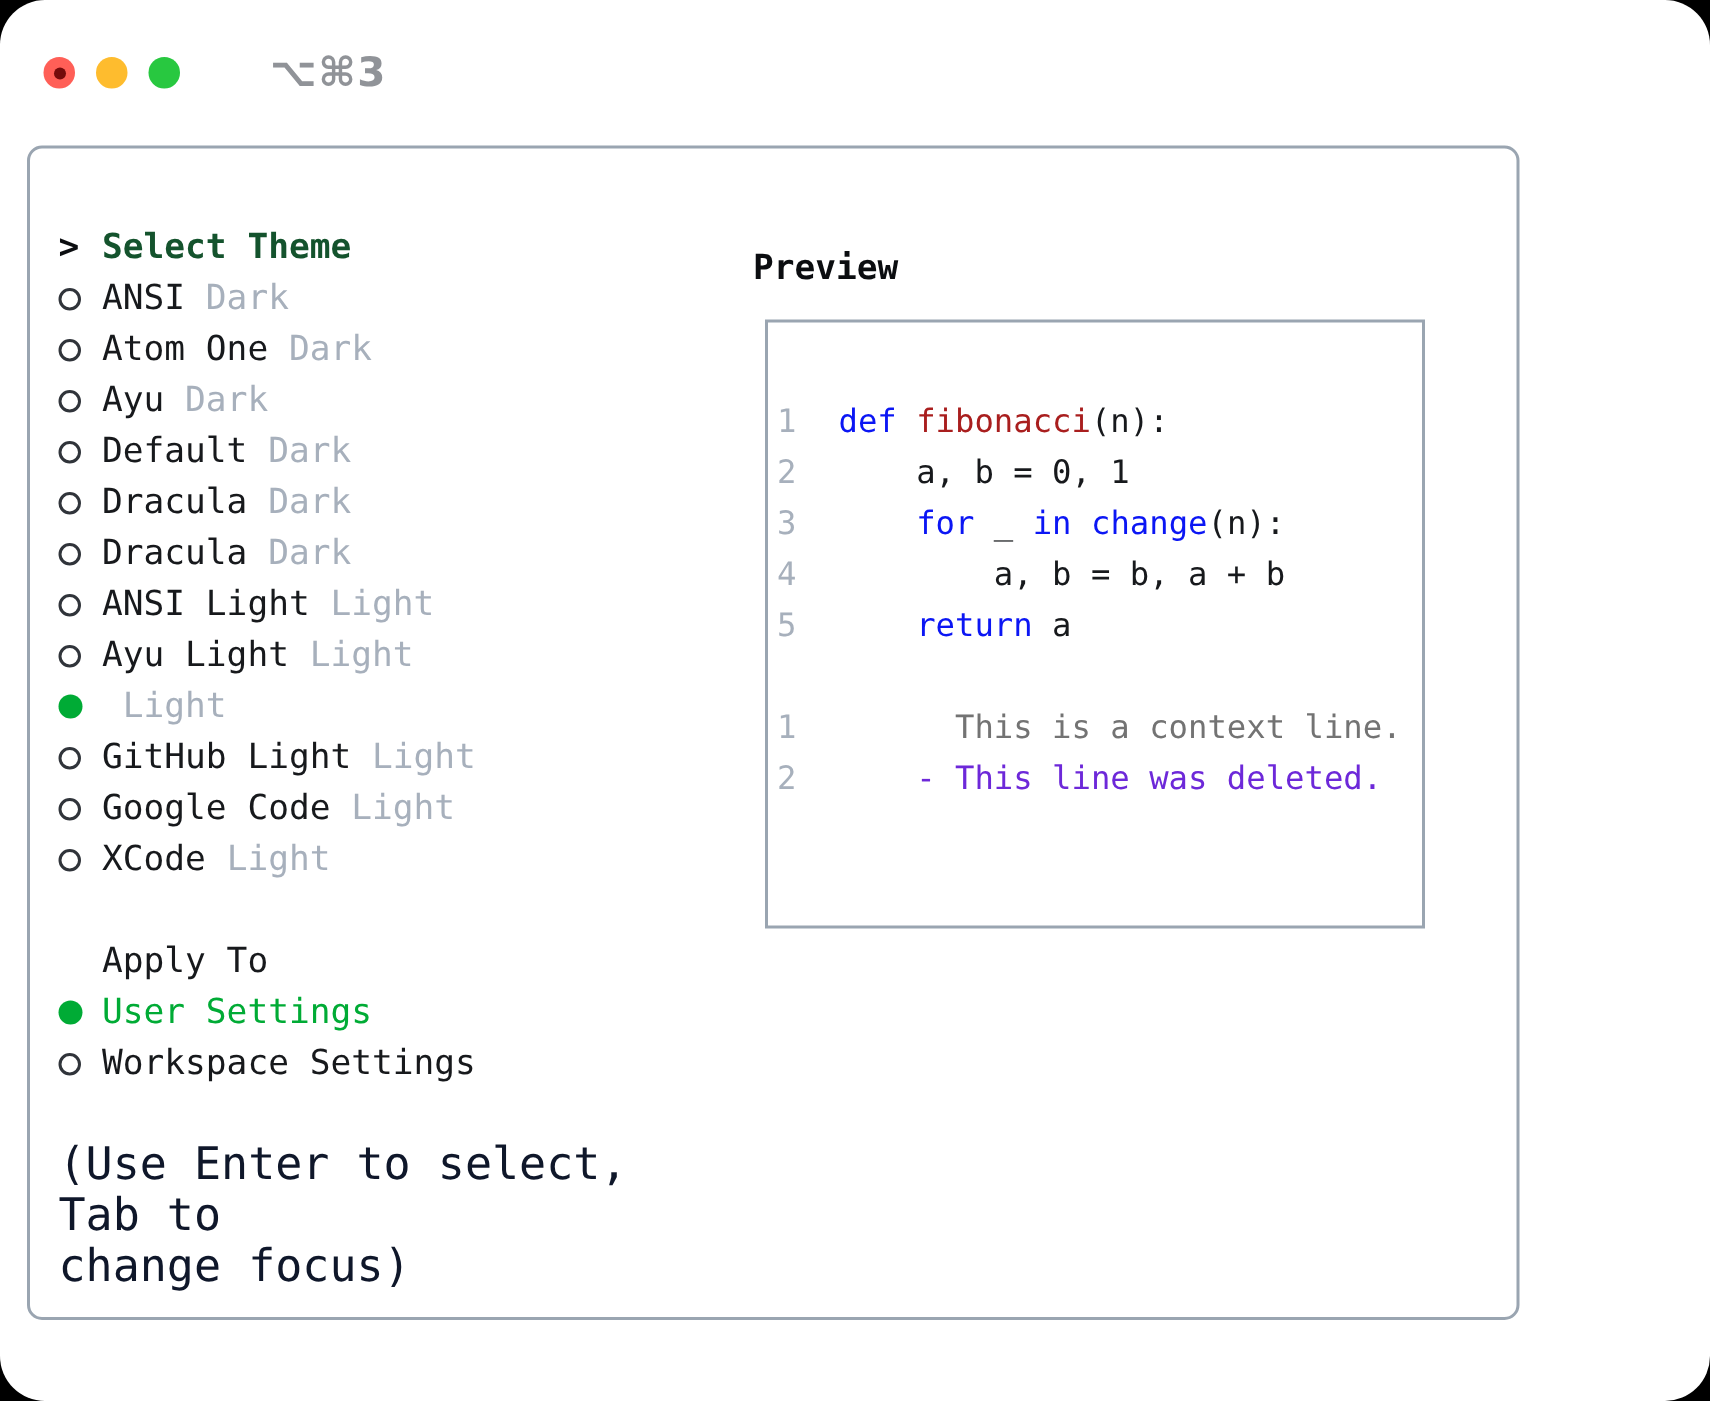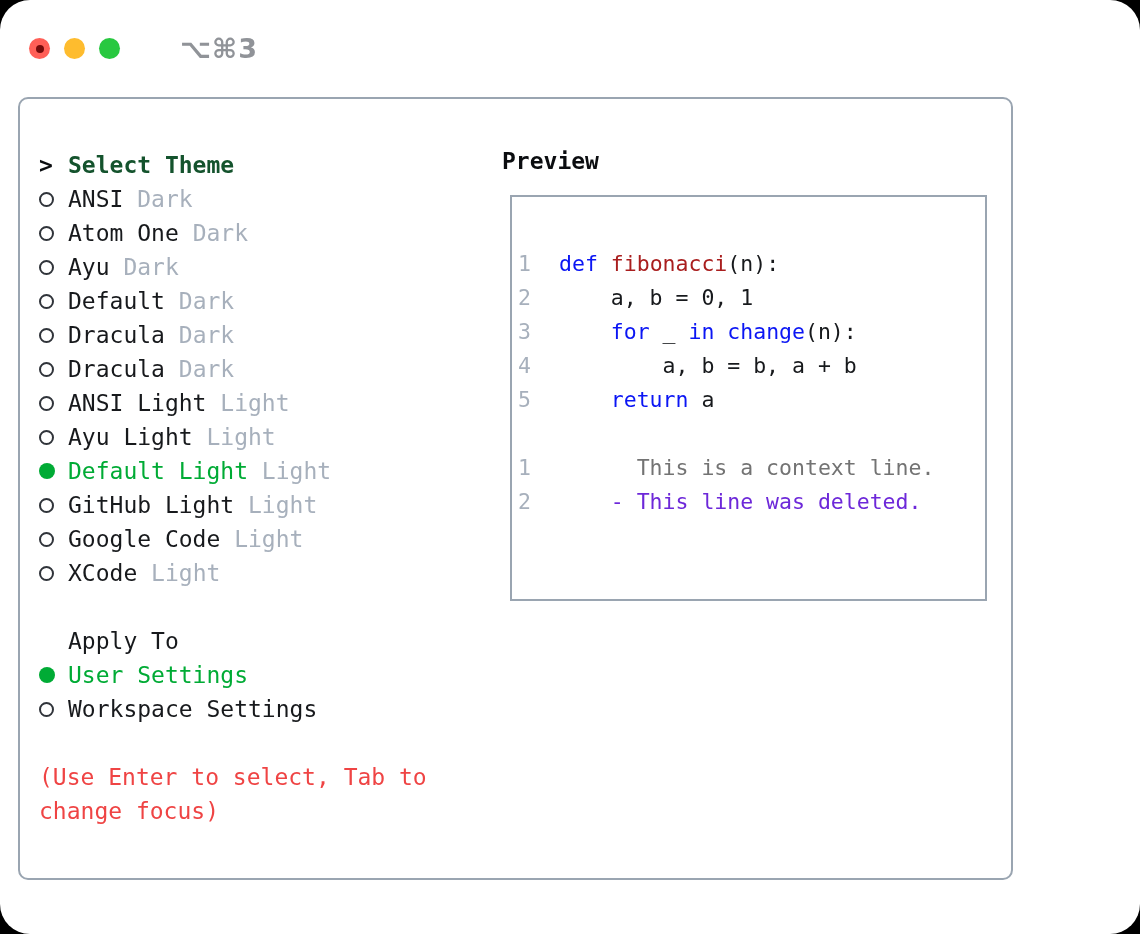--- a/index.html
+++ b/index.html
@@ -24,25 +24,25 @@
   .row{display:flex;align-items:center;height:34px;font-size:23px;line-height:34px;}
   .bullet{width:29px;display:flex;align-items:center;flex:0 0 auto;}
   .ring{width:15px;height:15px;border:2px solid #30343a;border-radius:50%;box-sizing:border-box;}
   .dot{width:16px;height:16px;background:#00ab35;border-radius:50%;}
   .prompt{font-weight:bold;color:#0b0d10;font-size:23px;}
   .header{font-weight:bold;color:#14532d;}
   .apply-header{font-weight:normal;color:#17191c;}
   .variant{color:#a7b0bc;margin-left:1ch;}
   .item-name.selected{color:#00ab35;}
   .spacer{height:34px;}
-  .hint{color:#ef4444;font-size:23px;line-height:34px;}
-  
-  .right-pane{position:absolute;left:482px;top:45px;}
+  .hint{color:#0f172a;font-size:30px;line-height:34px;}
+  
+  .right-pane{position:absolute;left:482px;top:63px;}
   .preview-title{font-weight:bold;font-size:23px;line-height:34px;color:#0b0d10;}
-  .preview-box{margin-top:17px;margin-left:8px;width:477px;height:406px;
+  .preview-box{margin-top:17px;margin-left:8px;width:440px;height:406px;
     border:2px solid #9aa5b1;box-sizing:border-box;padding:50px 0 0 6px;background:#fff;overflow:hidden;}
   .code-line{height:34px;line-height:34px;font-size:21.5px;white-space:pre;}
   .ln{display:inline-block;width:13px;margin-right:28px;text-align:right;color:#a7b0bc;}
   .c-kw{color:#0b16f4;}
   .c-fn{color:#a91e1e;}
   .c-pl{color:#17191c;}
   .c-ctx{color:#737373;}
   .c-del{color:#6d28d9;}
   .c-add{color:#00bd1c;}
 </style>
@@ -122,21 +122,20 @@
             <span class="bullet">
               <span class="ring"></span>
             </span>
             <span class="item-name">Ayu Light</span>
             <span class="variant">Light</span>
           </div>
           <div class="row">
             <span class="bullet">
               <span class="dot"></span>
             </span>
-            <span class="item-name selected">Default Light</span>
             <span class="variant">Light</span>
           </div>
           <div class="row">
             <span class="bullet">
               <span class="ring"></span>
             </span>
             <span class="item-name">GitHub Light</span>
             <span class="variant">Light</span>
           </div>
           <div class="row">

